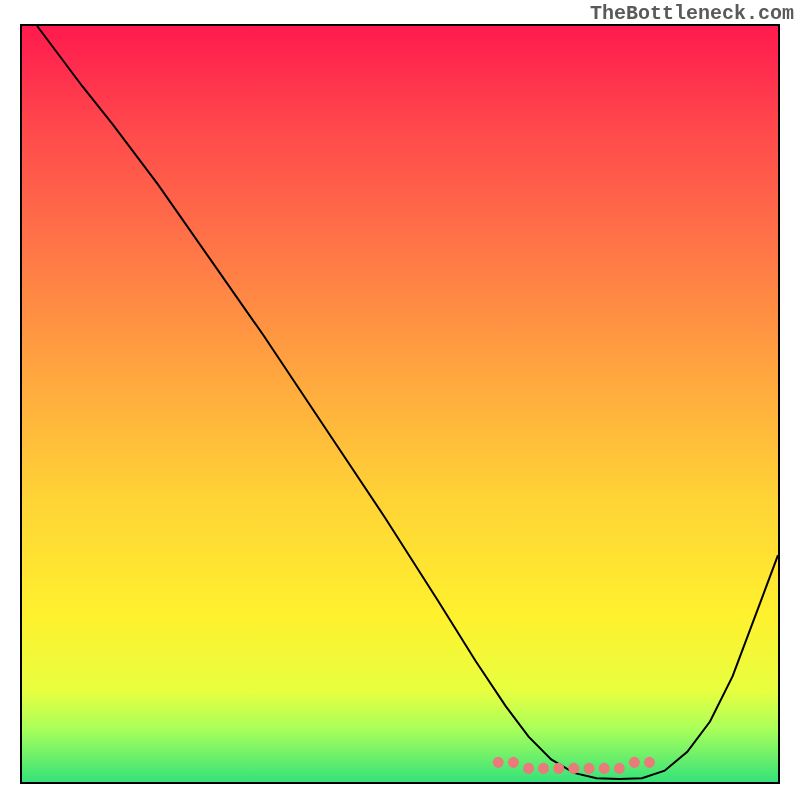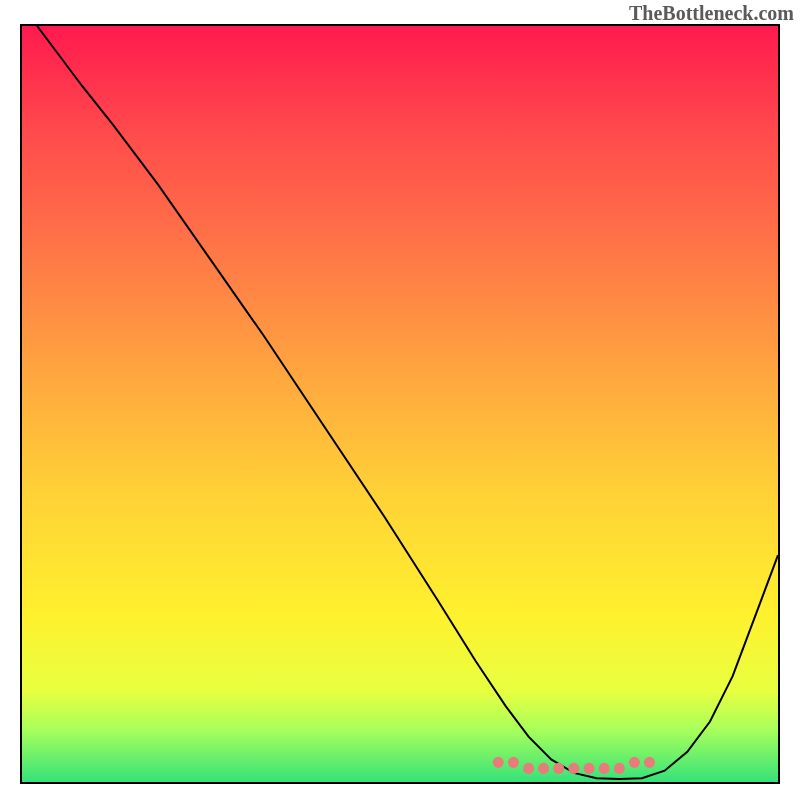--- a/index.html
+++ b/index.html
@@ -12,21 +12,21 @@
   }
   .container {
     position: relative;
     width: 800px;
     height: 800px;
   }
   .watermark {
     position: absolute;
     top: 2px;
     right: 6px;
-    font-family: Liberation Serif, serif;
+    font-family: Liberation Mono, monospace;
     font-size: 20px;
     font-weight: bold;
     color: #5a5a5a;
   }
   .plot-frame {
     position: absolute;
     left: 20px;
     top: 24px;
     width: 760px;
     height: 760px;

